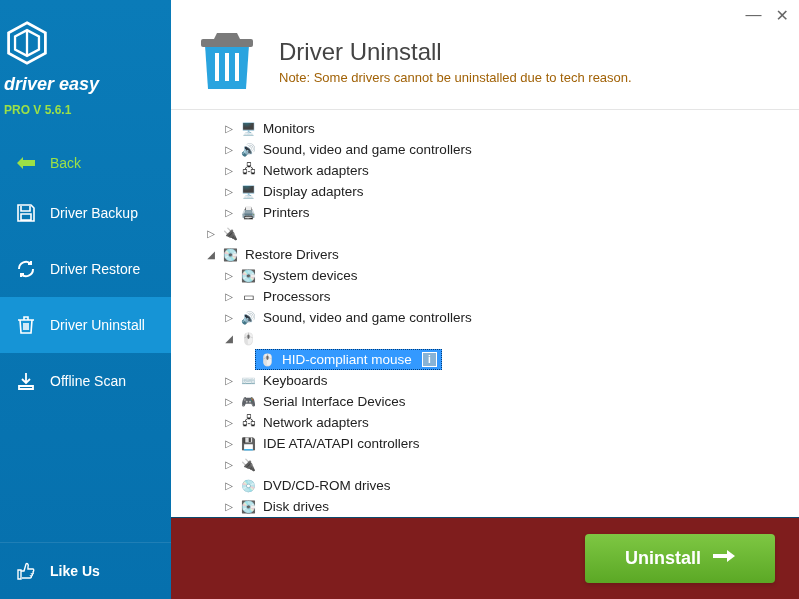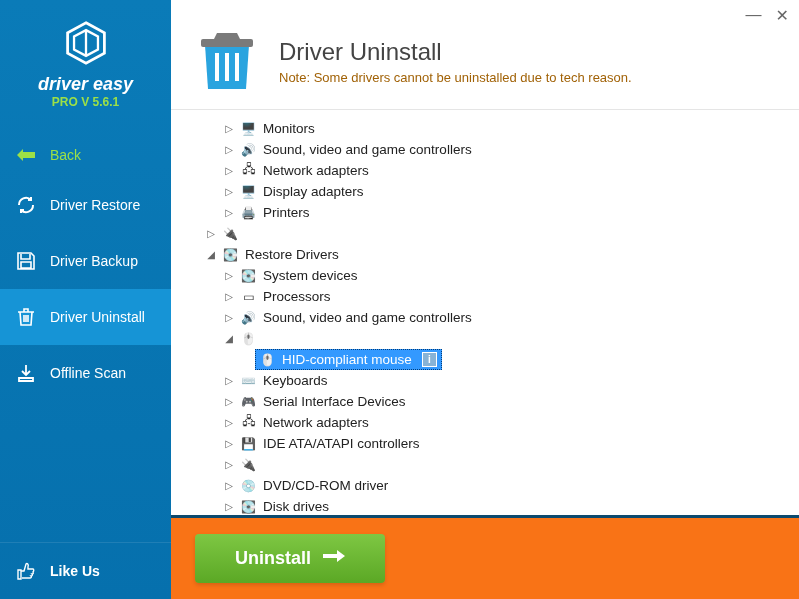--- a/index.html
+++ b/index.html
@@ -1,22 +1,22 @@
 <!DOCTYPE html>
 <html><head>
 <meta charset="utf-8">
 <style>
 * { margin: 0; padding: 0; box-sizing: border-box; font-family: "Segoe UI", Arial, sans-serif; }
 body { width: 799px; height: 599px; overflow: hidden; background: #fff; display: flex; }
 
 .sidebar { width: 171px; height: 100%; background: linear-gradient(to bottom, #0a7bb8, #0670ad); display: flex; flex-direction: column; color: #fff; }
-.logo-area { padding: 20px 20px 10px; text-align: center; }
+.logo-area { padding: 20px 4px 10px; text-align: left; }
 .logo-area svg { width: 46px; height: 46px; }
 .logo-text { font-size: 18px; font-style: italic; font-weight: 600; margin-top: 4px; }
-.logo-version { font-size: 12px; color: #9ce047; margin-top: 0; font-weight: bold; }
+.logo-version { font-size: 12px; color: #9ce047; margin-top: 8px; font-weight: bold; }
 
 .nav { margin-top: 14px; flex: 1; }
 .nav-item { display: flex; align-items: center; gap: 14px; padding: 18px 16px; cursor: pointer; font-size: 14px; }
 .nav-item.back { color: #9ce047; padding: 12px 16px; }
 .nav-item.selected { background: #1694d6; }
 .nav-icon { width: 20px; height: 20px; display: inline-flex; align-items: center; justify-content: center; flex-shrink: 0; }
 
 .footer-nav { border-top: 1px solid rgba(255,255,255,0.1); font-weight: bold; }
 
 .main { flex: 1; display: flex; flex-direction: column; background: #fff; }
@@ -35,21 +35,21 @@
 
 .tree { font-size: 13.5px; color: #222; }
 .tree-row { display: flex; align-items: center; height: 21px; white-space: nowrap; cursor: default; padding-right: 10px; }
 .tree-row.selected { }
 .tree-row .label-wrap { display: inline-flex; align-items: center; gap: 6px; padding: 0 4px; height: 100%; }
 .tree-row.selected .label-wrap { background: #3399ff; color: #fff; border: 1px dotted #003d7a; }
 .expander { width: 12px; text-align: center; color: #666; font-size: 10px; user-select: none; cursor: pointer; margin-right: 2px;}
 .node-icon { width: 16px; height: 16px; display: inline-flex; align-items: center; justify-content: center; font-size: 12px; }
 .info-badge { background: #88b3d6; color: #fff; width: 15px; height: 15px; display: inline-flex; align-items: center; justify-content: center; font-size: 10px; font-weight: bold; margin-left: 4px; border:1px solid #fff;}
 
-.action-bar { display: flex; padding: 16px 24px; background: #f97316; border-top: 3px solid #0c4a6e; }
+.action-bar { display: flex; justify-content: flex-end; padding: 16px 24px; background: #7f1d1d; border-top: 1px solid #0c4a6e; }
 .uninstall-btn { background: linear-gradient(to bottom, #7ec743, #5ba825); color: #fff; border: none; border-radius: 4px; padding: 14px 40px; font-size: 18px; font-weight: 600; display: flex; align-items: center; gap: 12px; cursor: pointer; box-shadow: 0 2px 4px rgba(0,0,0,0.15);}
 
 .ind { display:inline-block; }
 </style>
 </head>
 <body>
 
 <div class="sidebar">
   <div class="logo-area">
     <svg viewBox="0 0 50 50">
@@ -67,34 +67,34 @@
         <svg width="18" height="12" viewBox="0 0 18 12">
             <path d="M0 6 L6 0 L6 3 L18 3 L18 9 L6 9 L6 12 Z" fill="#9ce047"></path>
           </svg>
       </span>
       <span>Back</span>
     </div>
 
     <div class="nav-item">
       <span class="nav-icon">
         <svg width="20" height="20" viewBox="0 0 20 20">
+            <path d="M2 2 L15 2 L18 5 L18 18 L2 18 Z M5 3 L5 8 L14 8 L14 3 M5 11 L15 11 L15 17 L5 17 Z" fill="none" stroke="#fff" stroke-width="1.6"></path>
+          </svg>
+      </span>
+      <span>Driver Backup</span>
+    </div>
+
+    <div class="nav-item">
+      <span class="nav-icon">
+        <svg width="20" height="20" viewBox="0 0 20 20">
             <path d="M3 10 A7 7 0 0 1 15 5 M17 10 A7 7 0 0 1 5 15" fill="none" stroke="#fff" stroke-width="2"></path>
             <path d="M15 2 L15 5 L12 5 M5 18 L5 15 L8 15" fill="none" stroke="#fff" stroke-width="2"></path>
           </svg>
       </span>
       <span>Driver Restore</span>
-    </div>
-
-    <div class="nav-item">
-      <span class="nav-icon">
-        <svg width="20" height="20" viewBox="0 0 20 20">
-            <path d="M2 2 L15 2 L18 5 L18 18 L2 18 Z M5 3 L5 8 L14 8 L14 3 M5 11 L15 11 L15 17 L5 17 Z" fill="none" stroke="#fff" stroke-width="1.6"></path>
-          </svg>
-      </span>
-      <span>Driver Backup</span>
     </div>
 
     <div class="nav-item selected">
       <span class="nav-icon">
         <svg width="20" height="20" viewBox="0 0 20 20">
             <path d="M4 5 L16 5 L15 18 L5 18 Z M2 5 L18 5 M8 2 L12 2 L12 5 L8 5 Z M8 8 L8 15 M10 8 L10 15 M12 8 L12 15" fill="none" stroke="#fff" stroke-width="1.6"></path>
           </svg>
       </span>
       <span>Driver Uninstall</span>
     </div>
@@ -278,21 +278,21 @@
           <span class="expander">▷</span>
           <span class="label-wrap">
             <span class="node-icon">🔌</span>
           </span>
         </div>
         <div class="tree-row">
           <span class="ind" style="width: 52px;"></span>
           <span class="expander">▷</span>
           <span class="label-wrap">
             <span class="node-icon">💿</span>
-            <span>DVD/CD-ROM driver</span>
+            <span>DVD/CD-ROM drives</span>
           </span>
         </div>
         <div class="tree-row">
           <span class="ind" style="width: 52px;"></span>
           <span class="expander">▷</span>
           <span class="label-wrap">
             <span class="node-icon">💽</span>
             <span>Disk drives</span>
           </span>
         </div>

